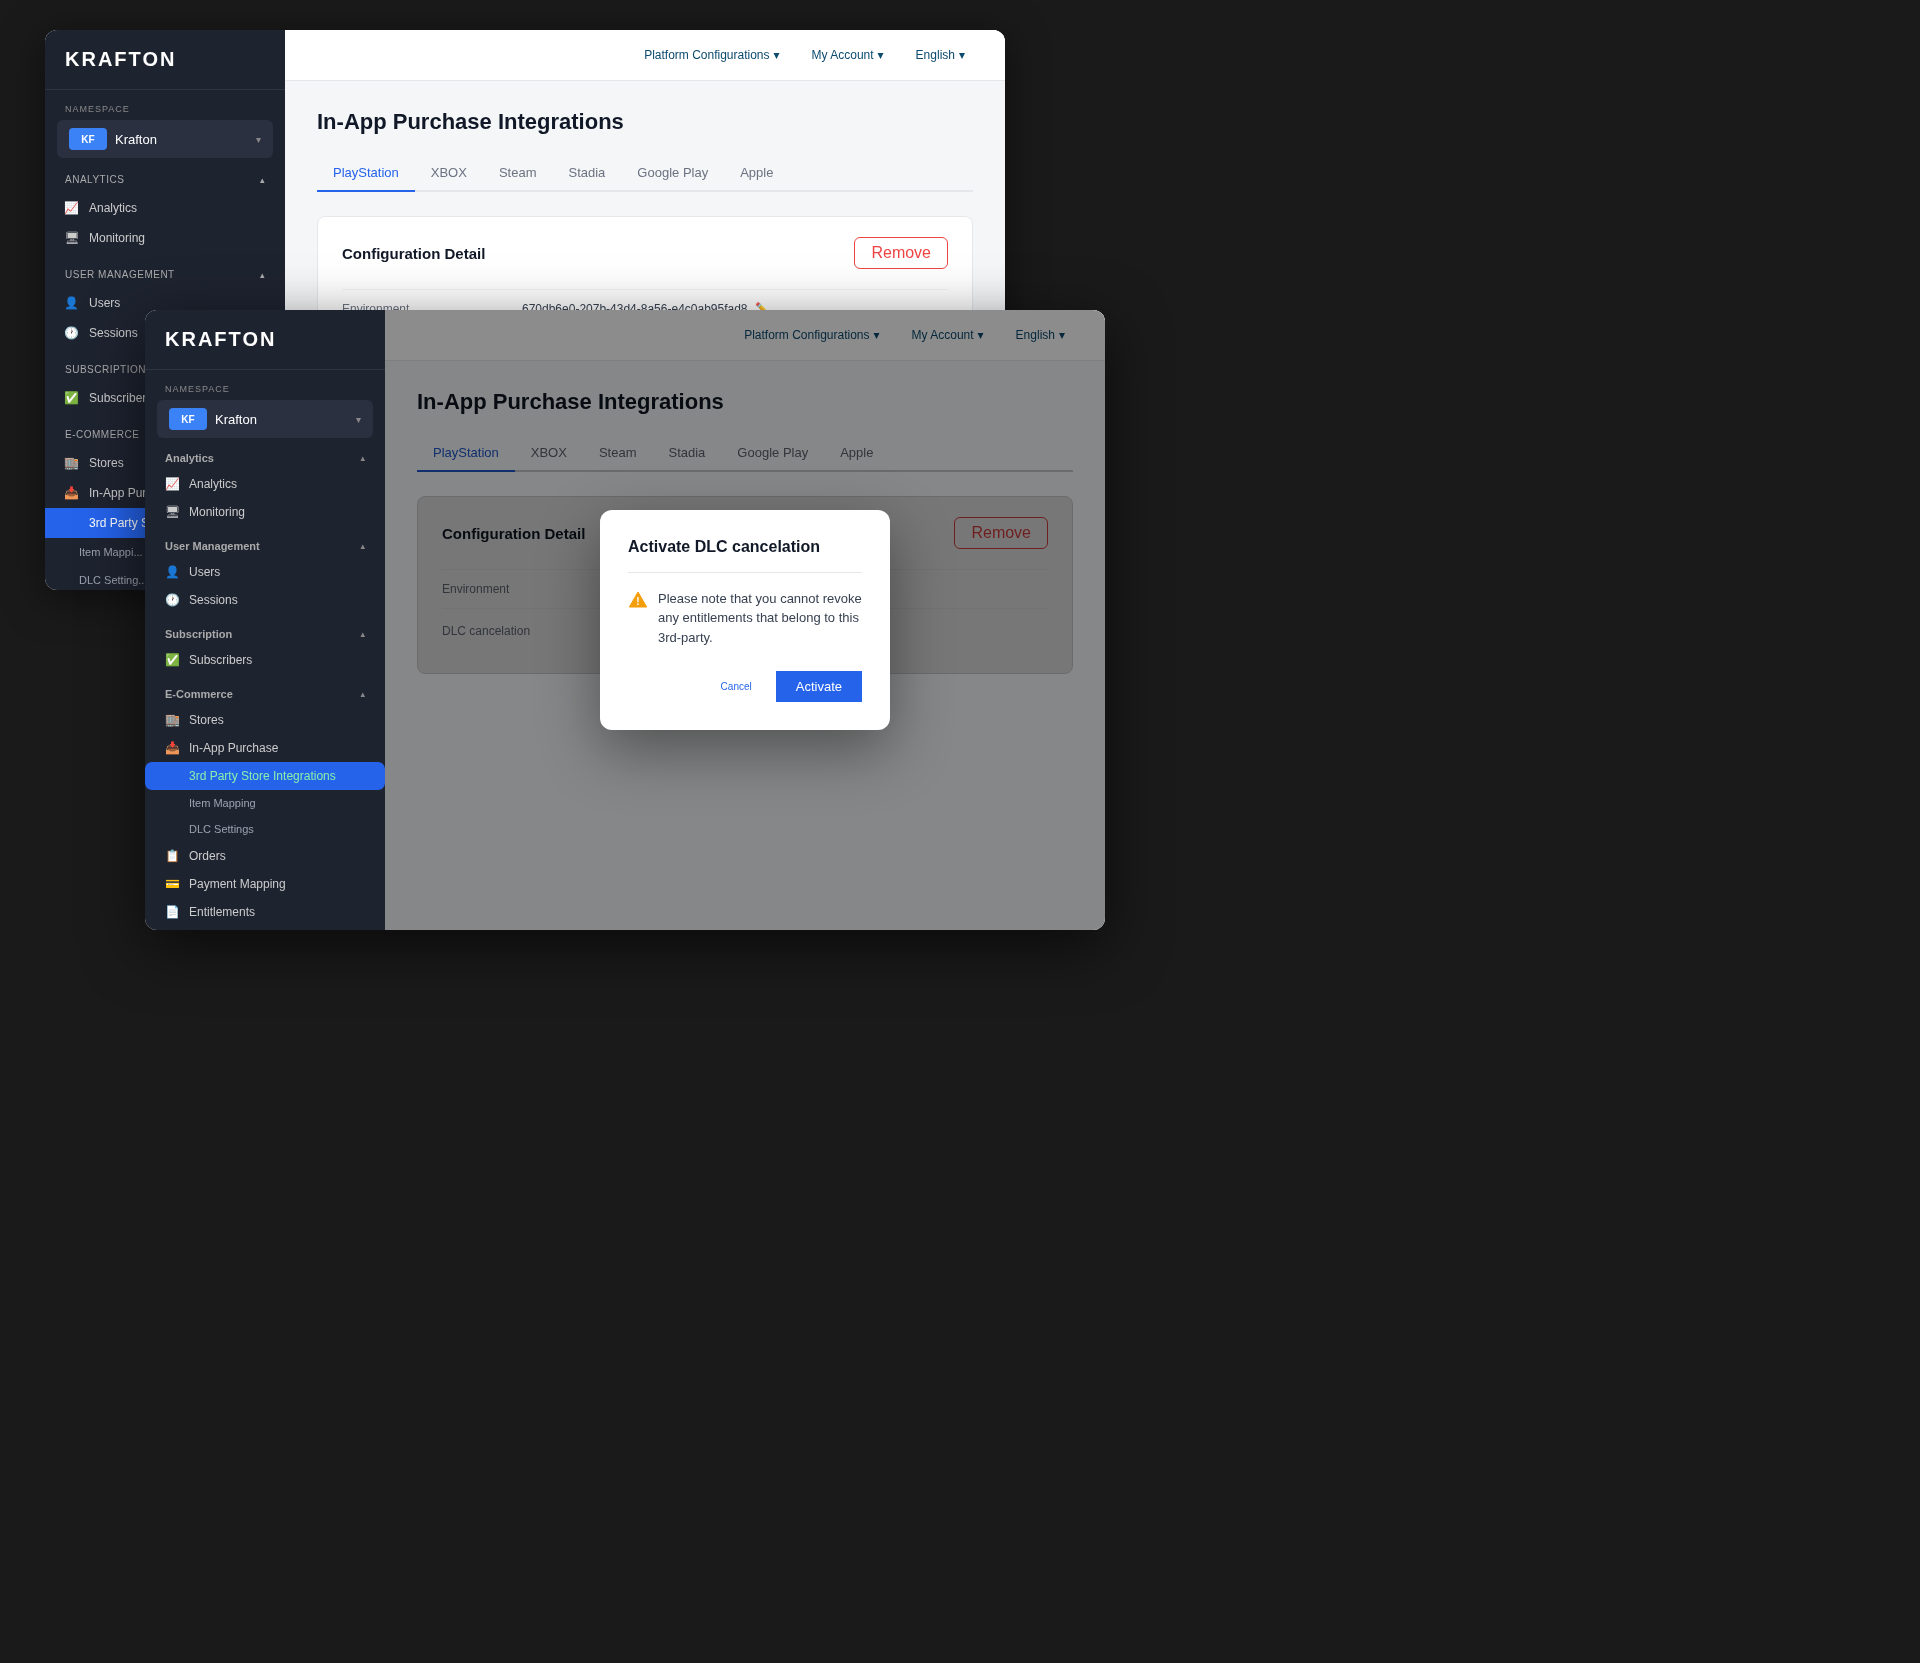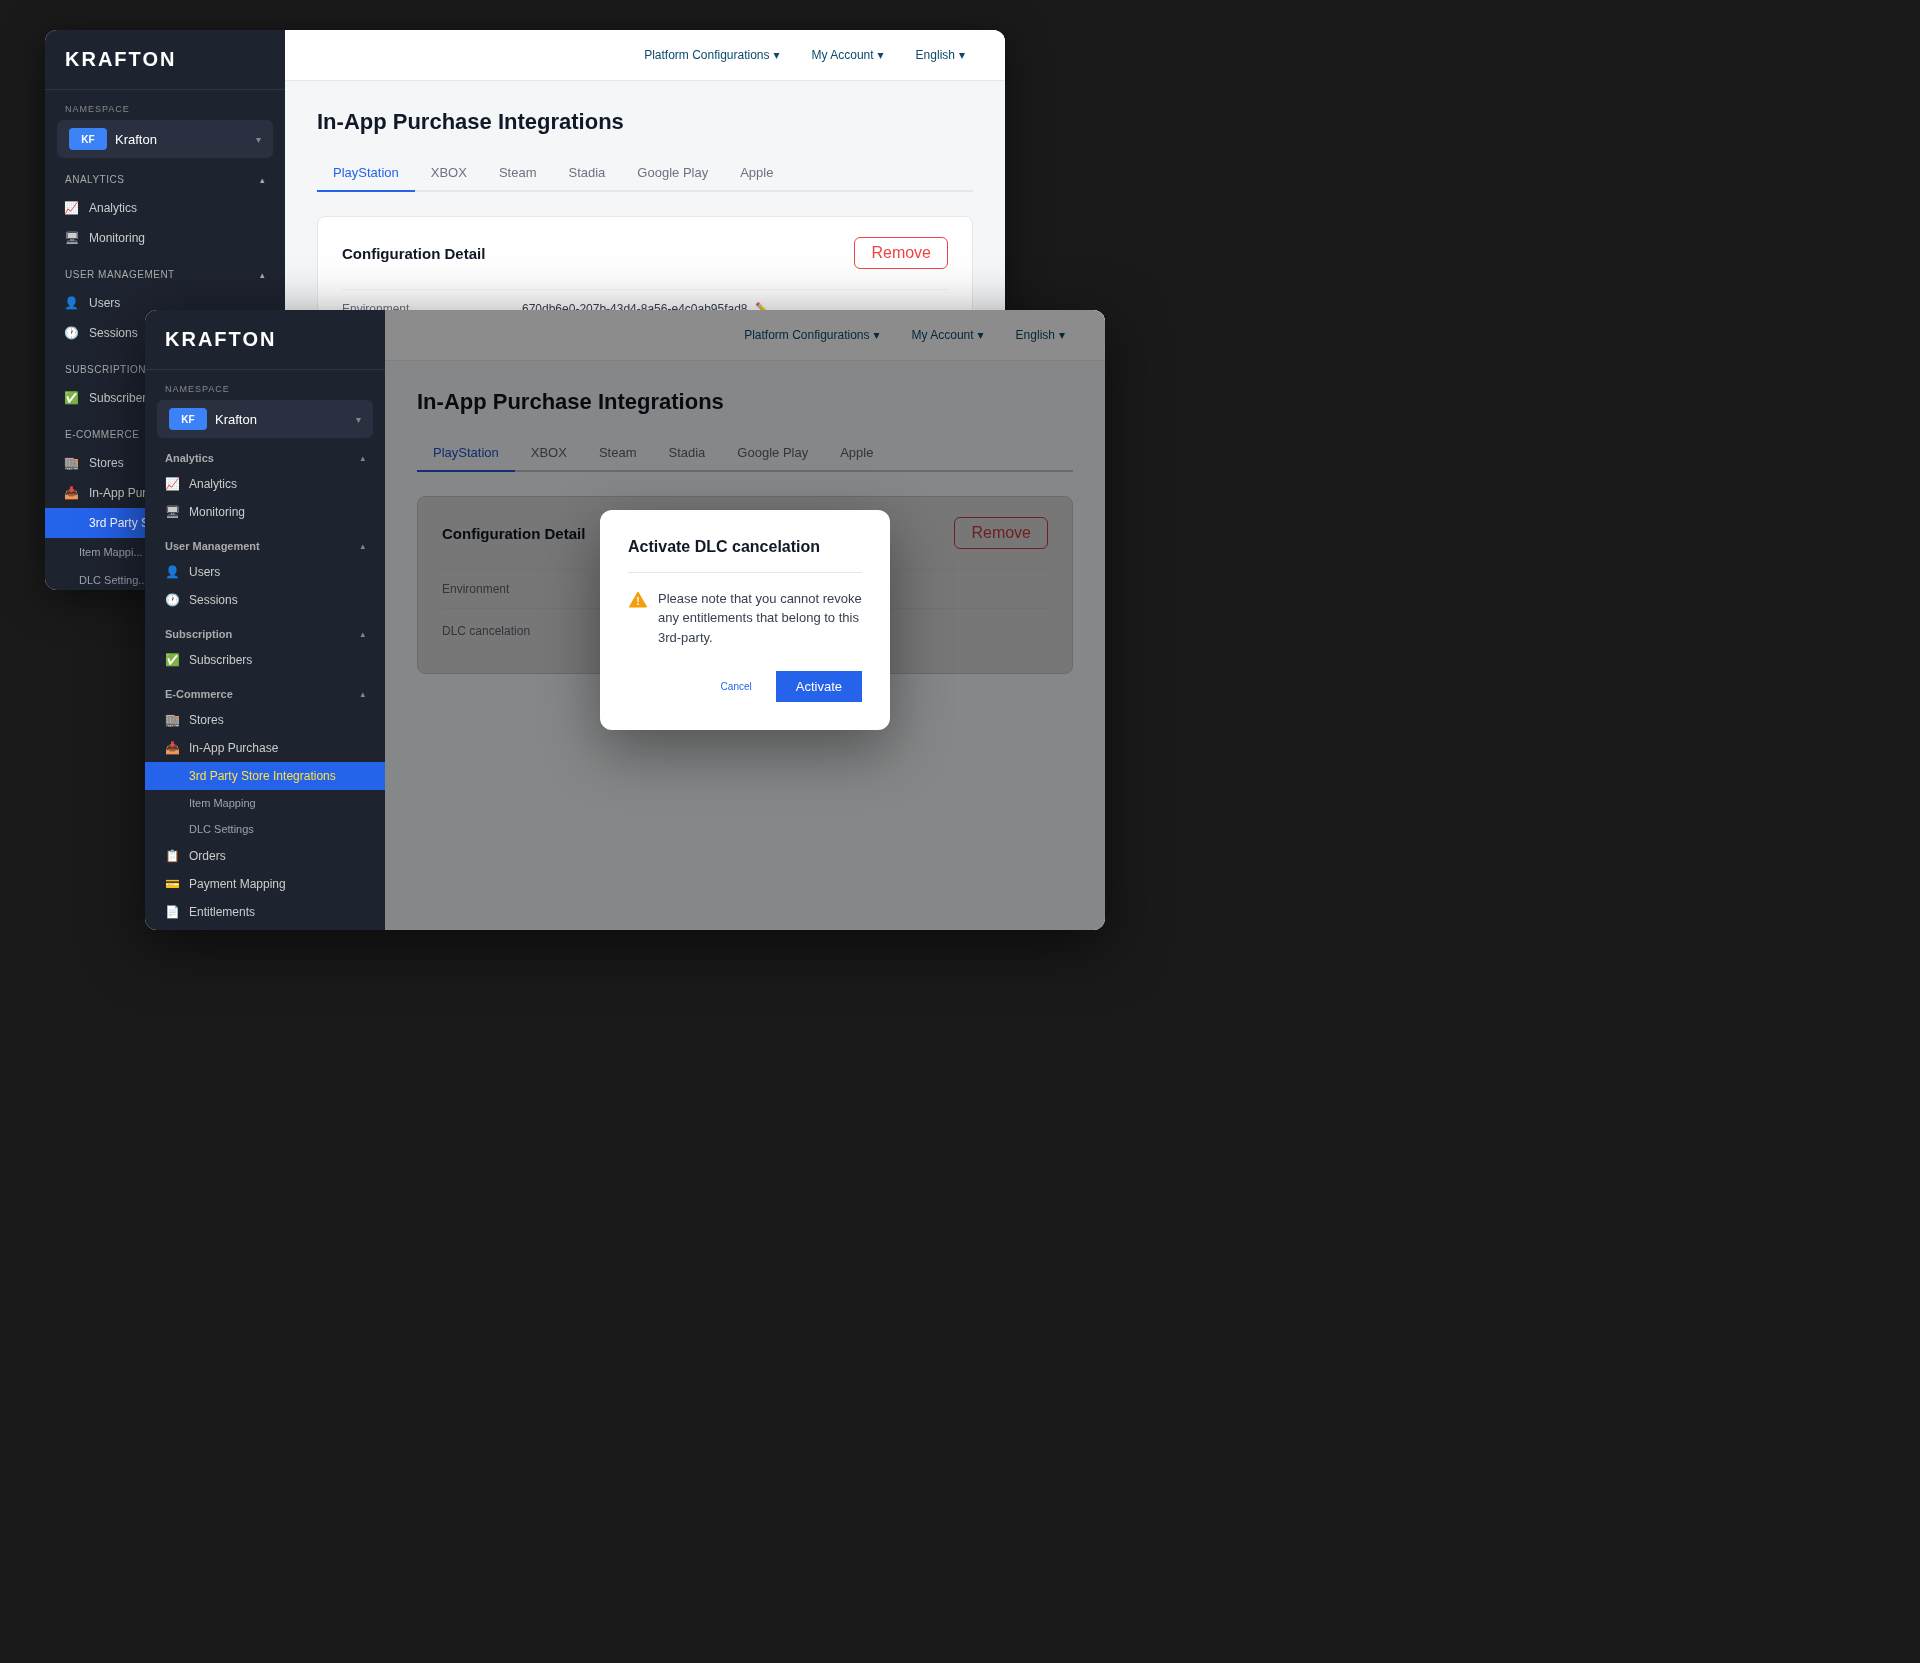--- a/index.html
+++ b/index.html
@@ -430,21 +430,22 @@
       align-items: center;
       gap: 10px;
       padding: 7px 20px;
       color: #ccc;
       font-size: 12px;
       cursor: pointer;
     }
 
     .sb-item.active {
       background: #2563eb;
-      color: #fde047;
+      color: #86efac;
+      border-radius: 7px;
     }
 
     .sb-item.sub-item {
       padding-left: 44px;
       font-size: 11px;
       color: #9ca3af;
     }
 
     .sb-icon {
       width: 14px;

